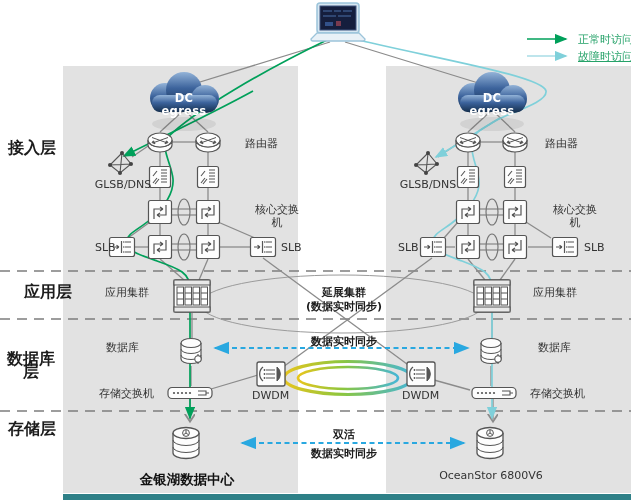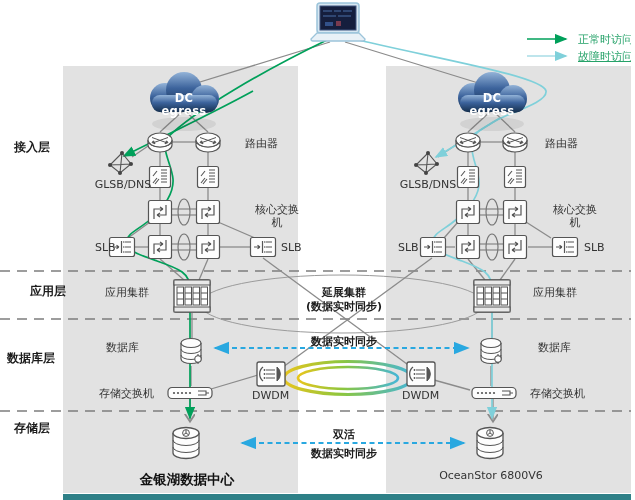--- a/index.html
+++ b/index.html
@@ -6,21 +6,21 @@
   #stage{position:relative;width:631px;height:500px;background:#fff;overflow:hidden;
          font-family:"DejaVu Sans","Liberation Sans",sans-serif;}
   .panel{position:absolute;top:66px;height:427px;background:#e2e2e2;}
   #panelL{left:63px;width:235px;}
   #panelR{left:386px;width:246px;}
   #footerbar{position:absolute;left:63px;top:494px;width:569px;height:6px;background:#2e8087;}
   svg.layer{position:absolute;left:0;top:0;}
   .lbl{position:absolute;font-size:11px;color:#333;line-height:13px;white-space:nowrap;}
   .c{text-align:center;white-space:normal;}
   .b{font-weight:bold;color:#1c1c1c;}
-  .layerlbl{font-size:12px;font-weight:bold;color:#1c1c1c;}
+  .layerlbl{font-size:16px;font-weight:bold;color:#1c1c1c;}
   .title{font-size:13.5px;font-weight:bold;color:#111;}
   .cloudtxt{font-size:11.5px;font-weight:bold;color:#fff;letter-spacing:.3px;}
   .legendtxt{font-size:11px;color:#26a269;}
 </style>
 </head>
 <body>
 
 <div id="stage">
 
   <div id="panelL" class="panel"></div>

